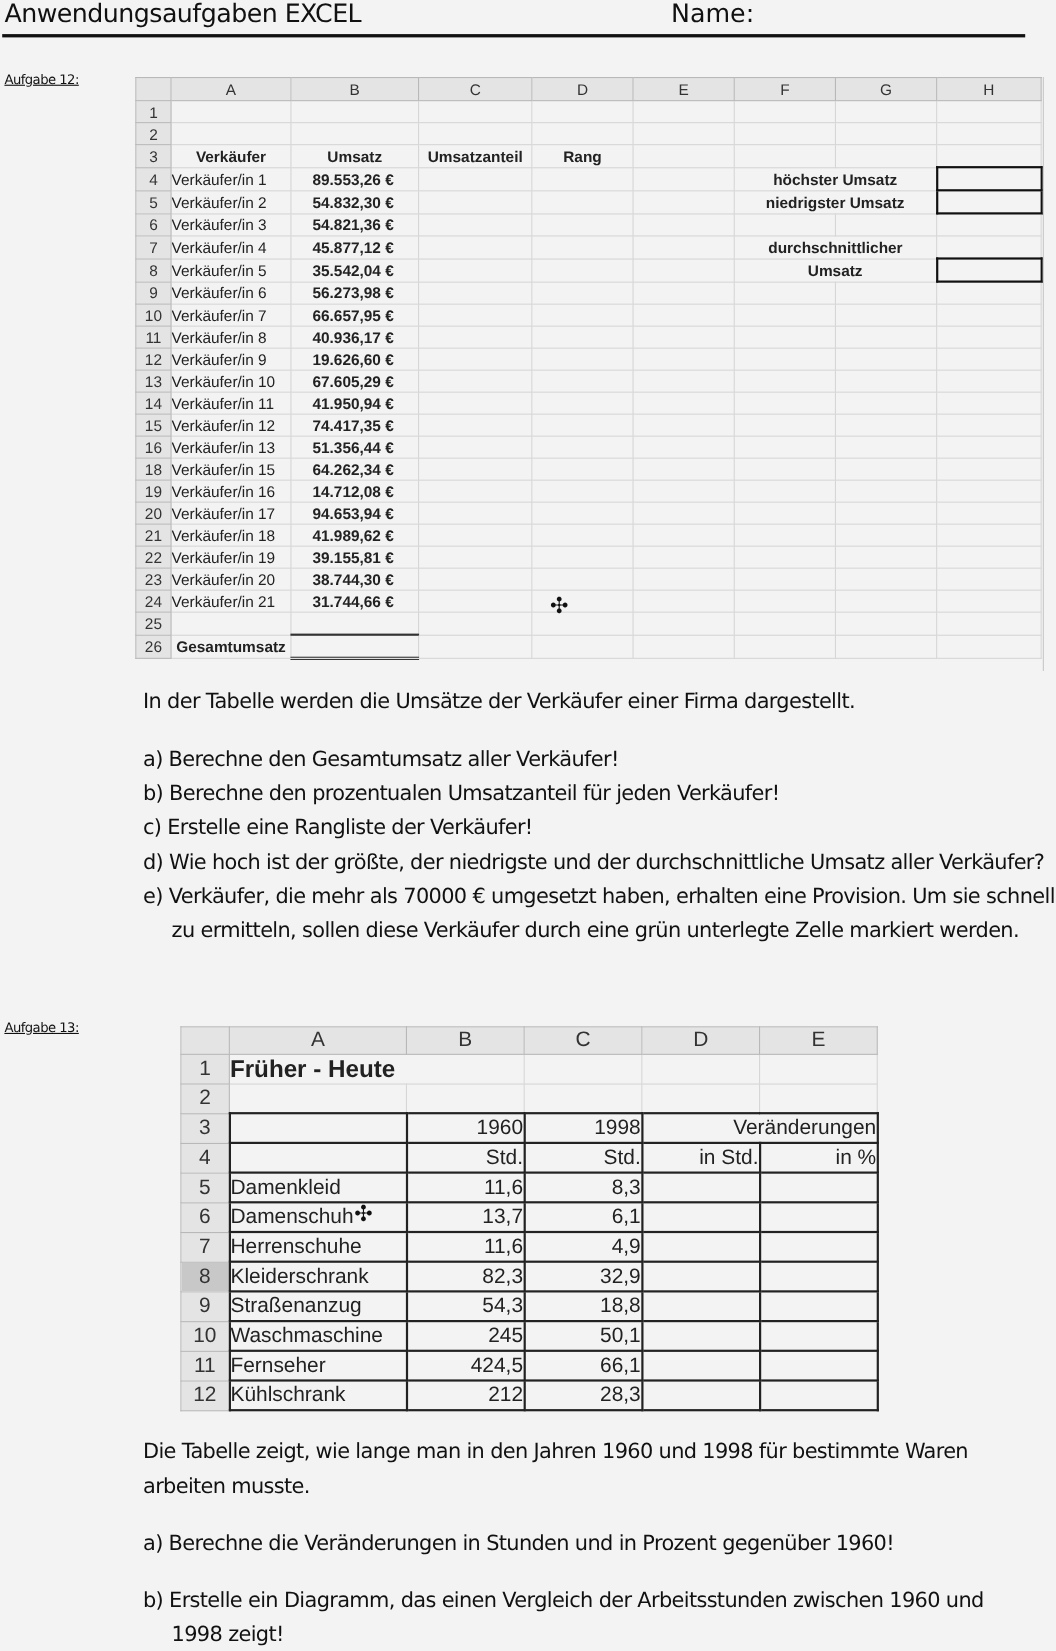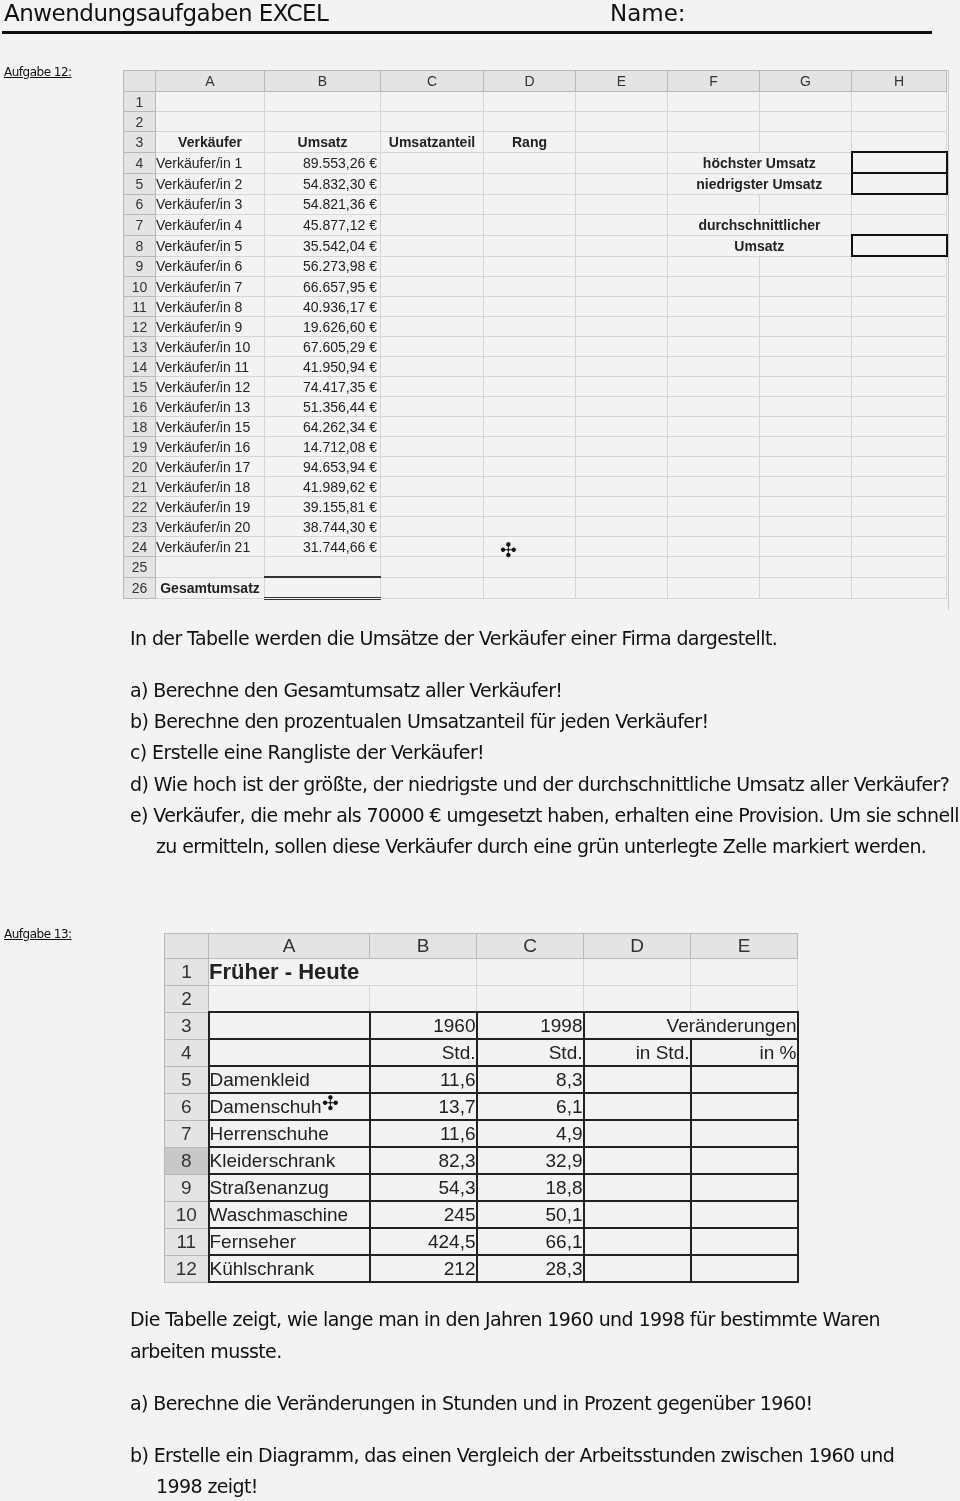--- a/index.html
+++ b/index.html
@@ -12,21 +12,21 @@
   #header-rule { position: absolute; left: 2px; top: 31px; width: 930px; height: 3px; background: #111; }
   .task-label { position: absolute; left: 4px; font-size: 12px; text-decoration: underline; font-family: "DejaVu Sans", sans-serif; letter-spacing: -0.5px; }
 
   
   .sheet { position: absolute; border-collapse: collapse; table-layout: fixed; }
   .sheet td, .sheet th { padding: 0; overflow: hidden; white-space: nowrap; }
   #sheet12 { left: 123px; top: 70px; font-size: 14px; }
   #sheet12 th { background: #e4e4e4; font-weight: normal; color: #333; height: 20px; border: 1px solid #b8b8b8; font-size: 14px; }
   #sheet12 td { height: 19px; border: 1px solid #d6d6d6; color: #222; }
   #sheet12 td.rh { background: #e4e4e4; text-align: center; color: #333; border-color: #b8b8b8; }
-  #sheet12 td.num { text-align: right; padding-right: 3px; }
+  #sheet12 td.num { text-align: center; padding-right: 3px; font-weight: bold; }
   #sheet12 td.bold { font-weight: bold; text-align: center; }
   #sheet12 td.ctr { text-align: center; margin-left: 44px; }
   #sheet12 td.boxed { border: 2px solid #111; }
   #sheet12 td.dbl { border-top: 2px solid #333; border-bottom: 3px double #333; }
 
   
   #sheet13 { left: 164px; top: 933px; font-size: 19px; }
   #sheet13 th { background: #e4e4e4; font-weight: normal; color: #333; height: 24px; border: 1px solid #b8b8b8; font-size: 19px; }
   #sheet13 td { height: 25px; border: 1px solid #d6d6d6; color: #222; }
   #sheet13 td.rh { background: #e4e4e4; text-align: center; color: #333; border-color: #b8b8b8; }

